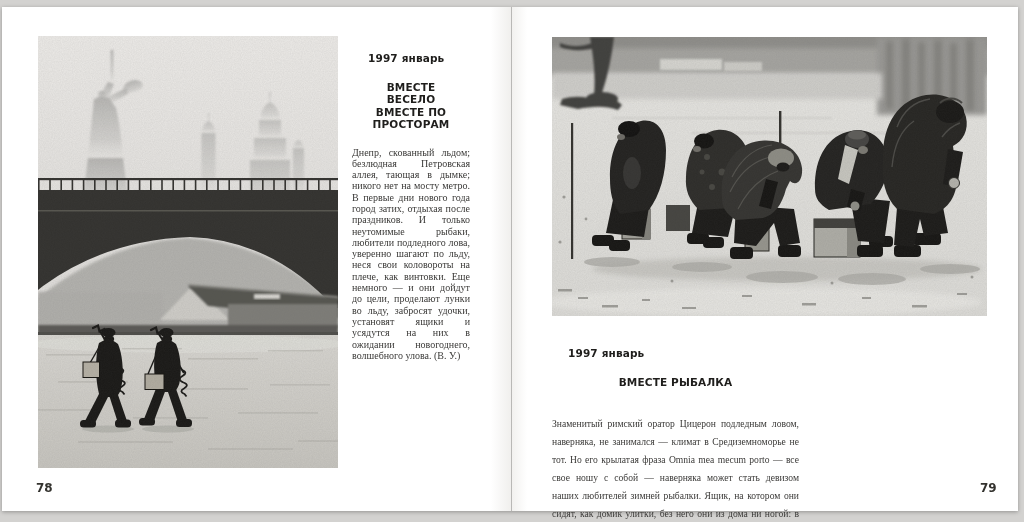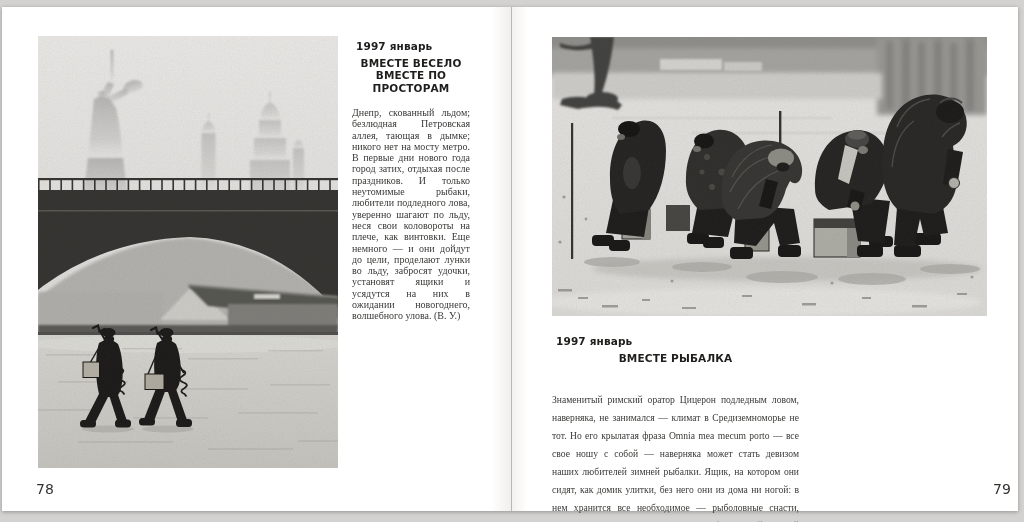--- a/index.html
+++ b/index.html
@@ -12,28 +12,28 @@
              border-right:1px solid #b9b8b6;}
   .page-right{width:506px;background:linear-gradient(to left,#fff 97%,#f2f1ef 100%);}
   figure.photo{position:absolute;margin:0;overflow:hidden;background:#ddd;}
   .photo-left{left:36px;top:29px;width:300px;height:432px;}
   .photo-right{left:40px;top:30px;width:435px;height:279px;}
   .photo svg{display:block;width:100%;height:100%;}
   .article{position:absolute;}
   .article-left{left:350px;top:29px;width:118px;}
   .article-right{left:40px;top:324px;width:247px;}
   .kicker,.title{font-family:"DejaVu Sans","Liberation Sans",sans-serif;font-weight:bold;
-        color:#1f1e1c;font-size:10.5px;line-height:12.5px;letter-spacing:.15px;margin:4px;}
+        color:#1f1e1c;font-size:10.5px;line-height:12.5px;letter-spacing:.15px;margin:16px;}
   .title .tl{display:block;text-align:center;}
   p.body{margin:13px 0 0;font-size:10px;line-height:11.3px;color:#3a3937;text-align:justify;}
   .article-right p.body{margin-top:27px;font-size:9.6px;line-height:18px;}
   .pagenum{position:absolute;top:474px;font-family:"DejaVu Sans","Liberation Sans",sans-serif;
-           font-weight:normal;font-size:14px;color:#34332f;}
+           font-weight:bold;font-size:12px;color:#34332f;}
   .pn-left{left:34px;}
-  .pn-right{left:481px;text-align:right;}
+  .pn-right{left:468px;text-align:right;}
 </style>
 </head>
 <body>
 
 <div class="stage">
   <div class="spread">
 
     <section class="page page-left">
 
       <figure class="photo photo-left" aria-label="black-and-white photo: two fishermen with ice augers and boxes walk across the frozen Dnieper; bridge arch, Motherland Monument and Lavra domes in the mist">

